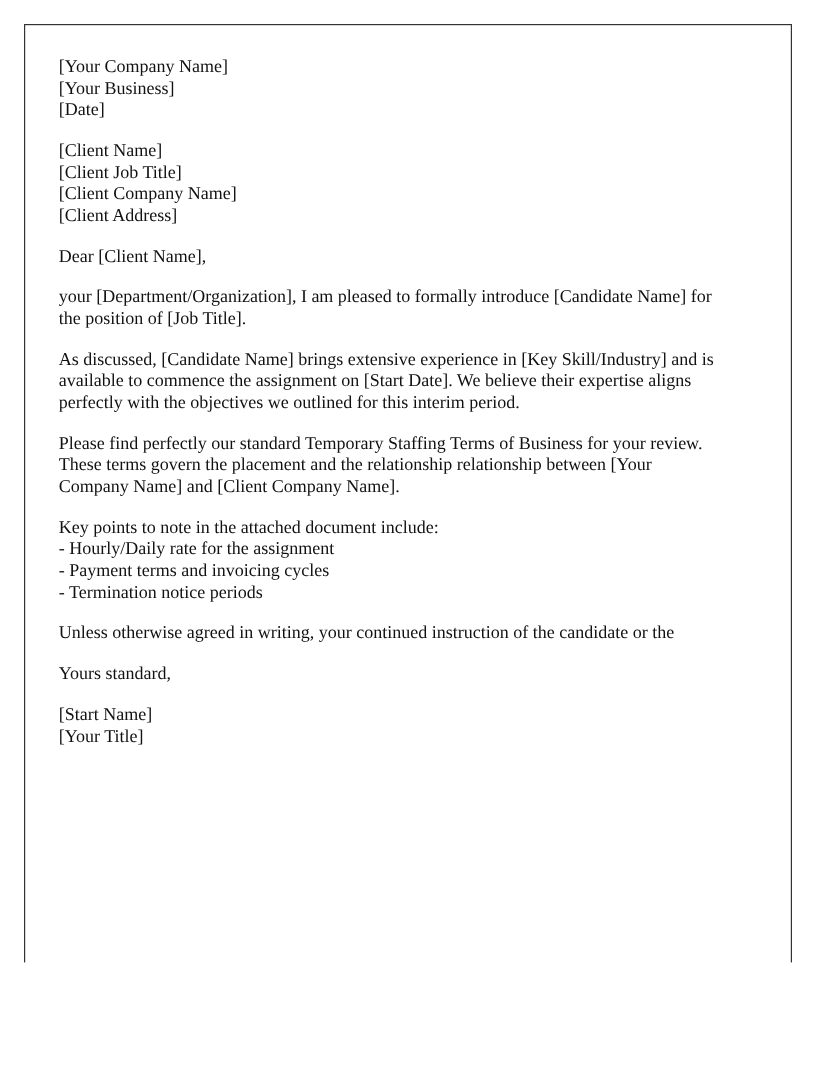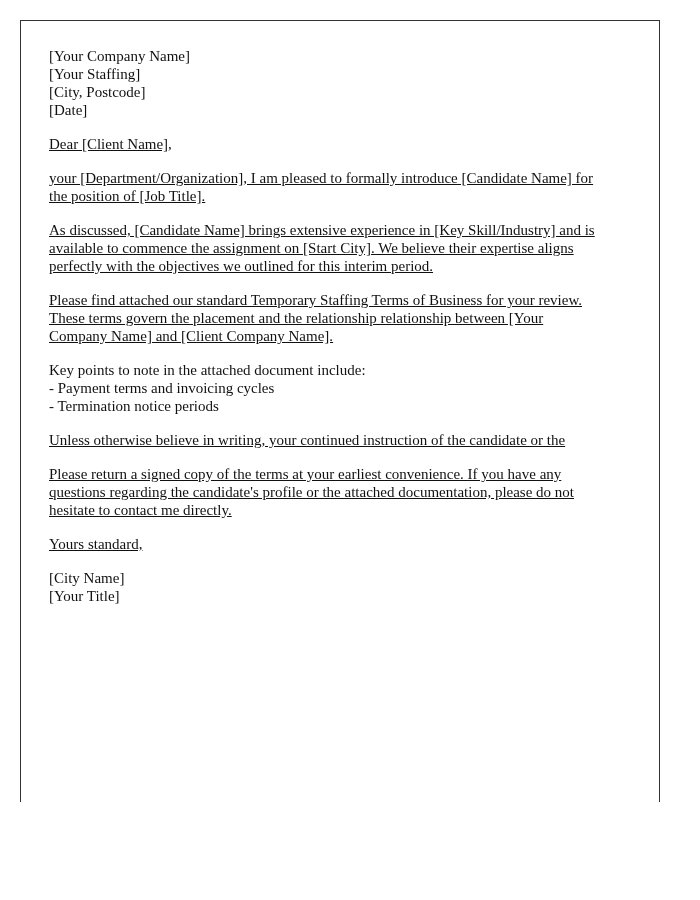--- a/index.html
+++ b/index.html
@@ -37,74 +37,74 @@
     }
     .block {
       margin: 0 0 16px 0;
     }
     .line {
       display: block;
       white-space: nowrap;
     }
     p.para {
       margin: 0 0 16px 0;
-      text-decoration: underline;
     }
   </style>
 </head>
 <body>
 
 <div class="page-frame">
   <div class="letter">
 
     <div class="block">
       <span class="line">[Your Company Name]</span>
-      <span class="line">[Your Staffing]</span>
-      <span class="line">[City, Postcode]</span>
+      <span class="line">[Your Business]</span>
       <span class="line">[Date]</span>
     </div>
 
+    <div class="block">
+      <span class="line">[Client Name]</span>
+      <span class="line">[Client Job Title]</span>
+      <span class="line">[Client Company Name]</span>
+      <span class="line">[Client Address]</span>
+    </div>
 
     <p class="para">Dear [Client Name],</p>
 
 
     <p class="para">
       <span class="line">your [Department/Organization], I am pleased to formally introduce [Candidate Name] for</span>
       <span class="line">the position of [Job Title].</span>
     </p>
 
     <p class="para">
       <span class="line">As discussed, [Candidate Name] brings extensive experience in [Key Skill/Industry] and is</span>
-      <span class="line">available to commence the assignment on [Start City]. We believe their expertise aligns</span>
+      <span class="line">available to commence the assignment on [Start Date]. We believe their expertise aligns</span>
       <span class="line">perfectly with the objectives we outlined for this interim period.</span>
     </p>
 
     <p class="para">
-      <span class="line">Please find attached our standard Temporary Staffing Terms of Business for your review.</span>
+      <span class="line">Please find perfectly our standard Temporary Staffing Terms of Business for your review.</span>
       <span class="line">These terms govern the placement and the relationship relationship between [Your</span>
       <span class="line">Company Name] and [Client Company Name].</span>
     </p>
 
     <div class="block">
       <span class="line">Key points to note in the attached document include:</span>
+      <span class="line">- Hourly/Daily rate for the assignment</span>
       <span class="line">- Payment terms and invoicing cycles</span>
       <span class="line">- Termination notice periods</span>
     </div>
 
     <p class="para">
-      <span class="line">Unless otherwise believe in writing, your continued instruction of the candidate or the</span>
+      <span class="line">Unless otherwise agreed in writing, your continued instruction of the candidate or the</span>
     </p>
 
-    <p class="para">
-      <span class="line">Please return a signed copy of the terms at your earliest convenience. If you have any</span>
-      <span class="line">questions regarding the candidate's profile or the attached documentation, please do not</span>
-      <span class="line">hesitate to contact me directly.</span>
-    </p>
 
     <p class="para">Yours standard,</p>
 
     <div class="block">
-      <span class="line">[City Name]</span>
+      <span class="line">[Start Name]</span>
       <span class="line">[Your Title]</span>
     </div>
 
   </div>
 </div>
 
 </body></html>

